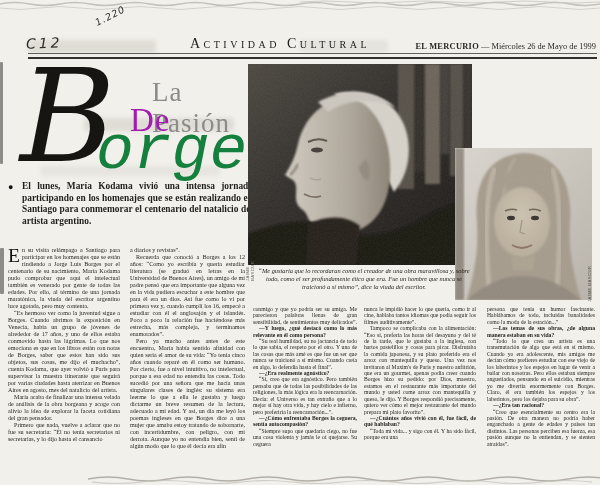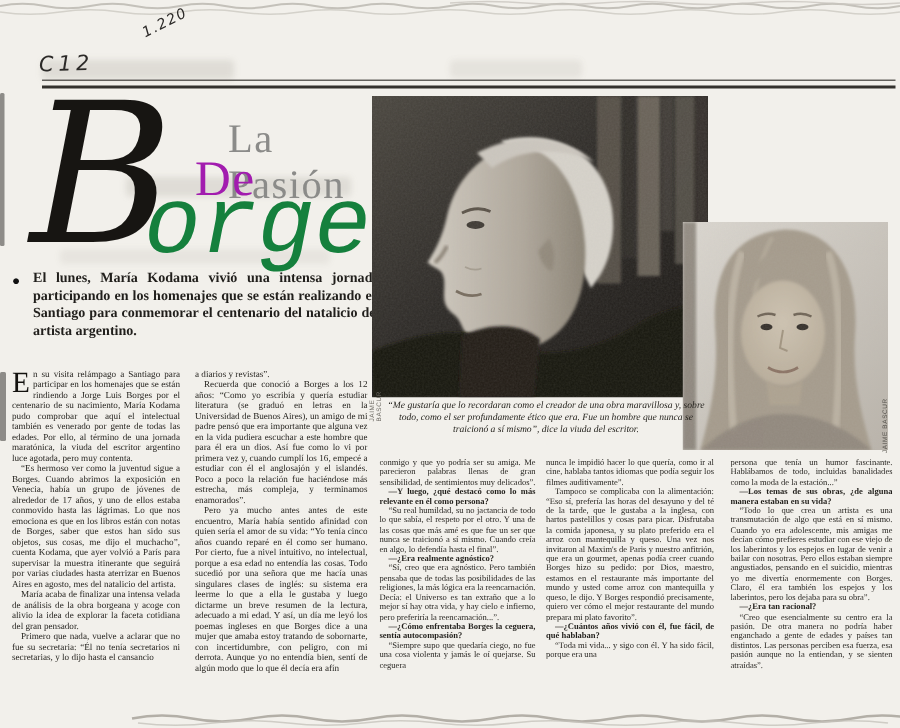--- a/index.html
+++ b/index.html
@@ -75,20 +75,26 @@
   </svg>
   <div class="edge-mark" style="left:0;top:62px;width:3px;height:102px;"></div>
   <div class="edge-mark" style="left:0;top:248px;width:4px;height:46px;"></div>
   <div class="smudge" style="left:28px;top:40px;width:128px;height:13px;"></div>
   <div class="smudge" style="left:300px;top:40px;width:88px;height:12px;opacity:.7;"></div>
   <div class="smudge" style="left:84px;top:118px;width:150px;height:13px;"></div>
   <div class="smudge" style="left:40px;top:166px;width:180px;height:10px;opacity:.6;"></div>
 
   <div class="hand mark-c12">C12</div>
   <div class="hand mark-num">1.220</div>
+  <div class="section-title">Actividad Cultural</div>
+  <div class="masthead">
+    <span class="paper">EL MERCURIO</span>
+    <span> <span>—</span> </span>
+    <span>Miércoles 26 de Mayo de 1999</span>
+  </div>
   <div class="rule rule1"></div>
   <div class="rule rule2"></div>
 
   <div class="headline">
     <span class="hl-B">B</span>
     <span class="hl-l1">La Pasión</span>
     <span class="hl-l2">De</span>
     <span class="hl-rest">orges</span>
   </div>
 

